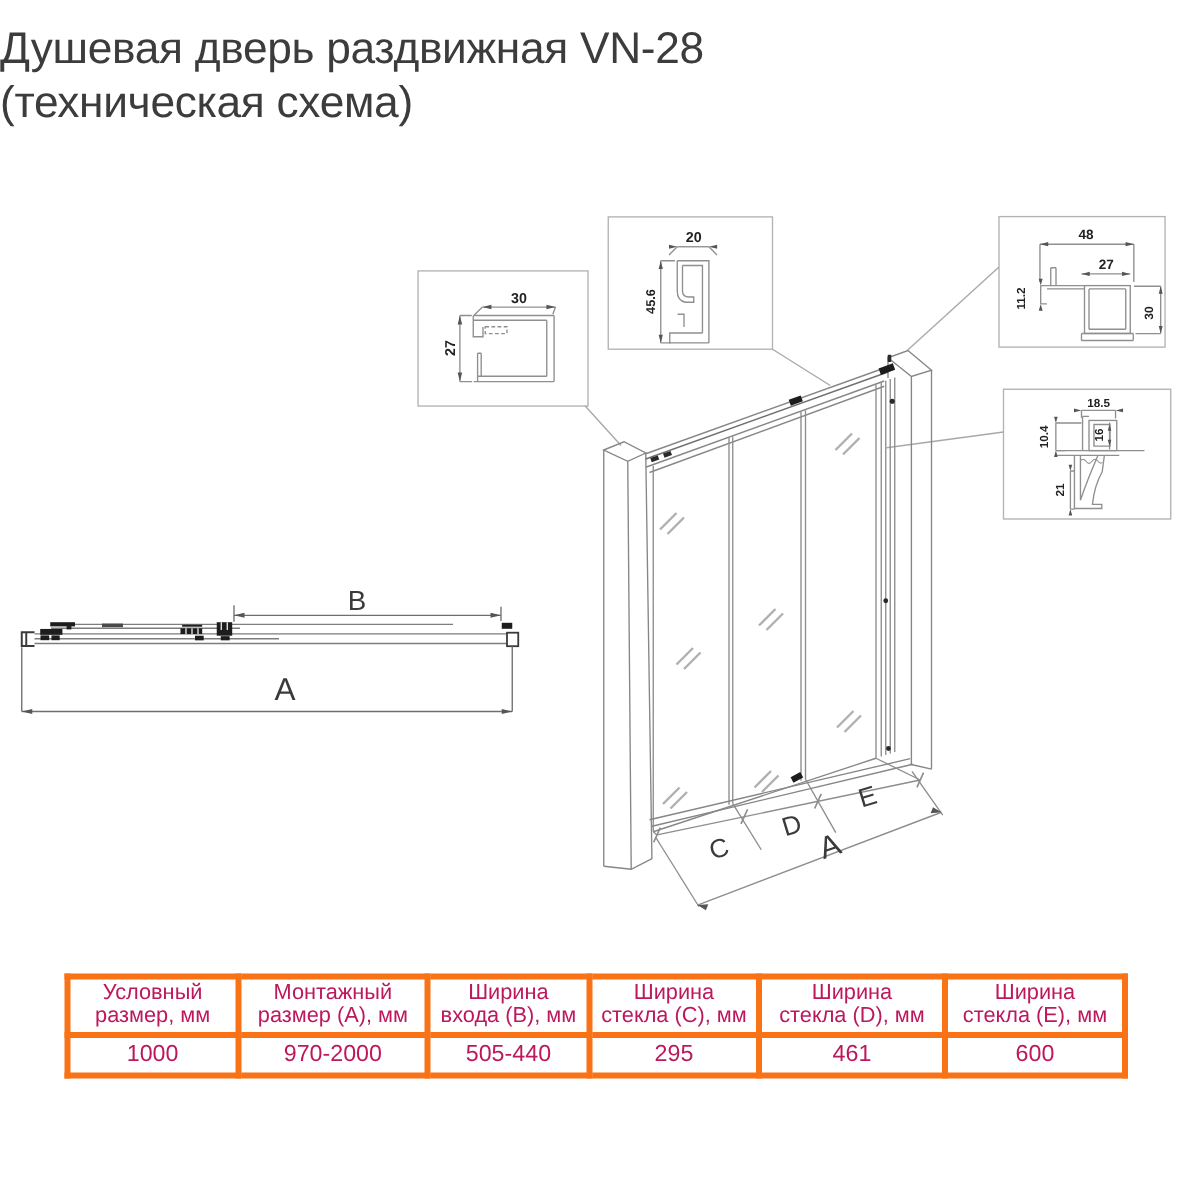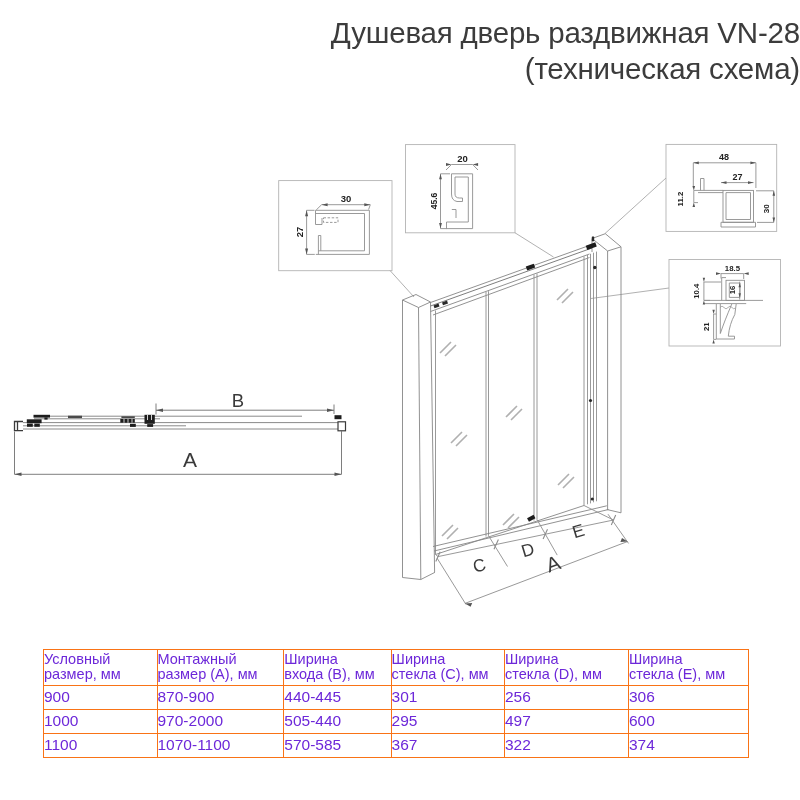--- a/index.html
+++ b/index.html
@@ -1,20 +1,20 @@
 <!DOCTYPE html>
 <html><head>
 <meta charset="utf-8">
 <style>
   html,body{margin:0;padding:0;background:#ffffff;width:800px;height:800px;overflow:hidden;}
   body{font-family:"Liberation Sans", sans-serif;position:relative;}
-  .title{position:absolute;left:0;top:15px;width:800px;text-align:right;color:#3c3c3c;font-size:29.5px;line-height:36px;letter-spacing:-0.2px;}
+  .title{position:absolute;left:0;top:15px;width:800px;text-align:left;color:#3c3c3c;font-size:29.5px;line-height:36px;letter-spacing:-0.2px;}
   svg{position:absolute;left:0;top:0;}
   table{border-collapse:collapse;position:absolute;left:43px;top:649px;table-layout:fixed;}
-  td{border:1px solid #f97316;vertical-align:middle;color:#6d28d9;font-size:15.5px;padding:0;}
+  td{border:4px solid #f97316;text-align:center;vertical-align:middle;color:#be185d;font-size:15.5px;padding:0;}
   tr.hd td{height:34.5px;line-height:15.5px;font-size:14.5px;}
   tr.dr td{height:23.1px;}
 </style>
 </head>
 <body>
 
 <div class="title">Душевая дверь раздвижная VN-28<br>(техническая схема)</div>
 
 <svg width="800" height="800" viewBox="0 0 800 800">
 <g fill="none" stroke="#9a9a9a" stroke-width="0.9">
@@ -300,37 +300,21 @@
 <tbody>
       <tr class="hd">
         <td>Условный<br>размер, мм</td>
         <td>Монтажный<br>размер (А), мм</td>
         <td>Ширина<br>входа (В), мм</td>
         <td>Ширина<br>стекла (С), мм</td>
         <td>Ширина<br>стекла (D), мм</td>
         <td>Ширина<br>стекла (Е), мм</td>
       </tr>
 <tr class="dr">
-        <td>900</td>
-        <td>870-900</td>
-        <td>440-445</td>
-        <td>301</td>
-        <td>256</td>
-        <td>306</td>
-      </tr>
-<tr class="dr">
         <td>1000</td>
         <td>970-2000</td>
         <td>505-440</td>
         <td>295</td>
-        <td>497</td>
+        <td>461</td>
         <td>600</td>
-      </tr>
-<tr class="dr">
-        <td>1100</td>
-        <td>1070-1100</td>
-        <td>570-585</td>
-        <td>367</td>
-        <td>322</td>
-        <td>374</td>
       </tr>
 </tbody>
   </table>
 
 </body></html>

